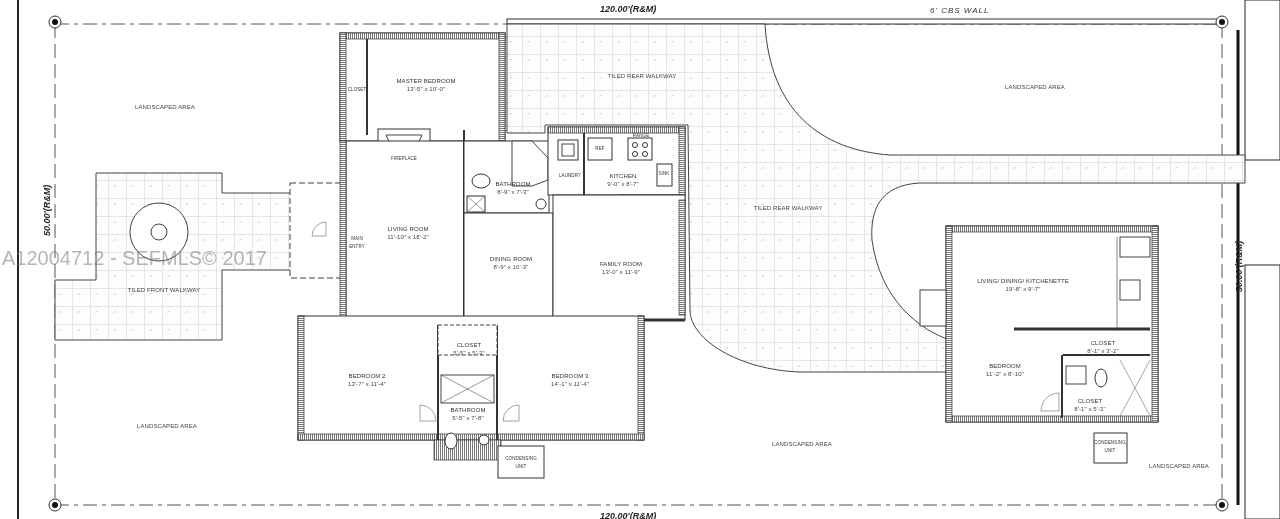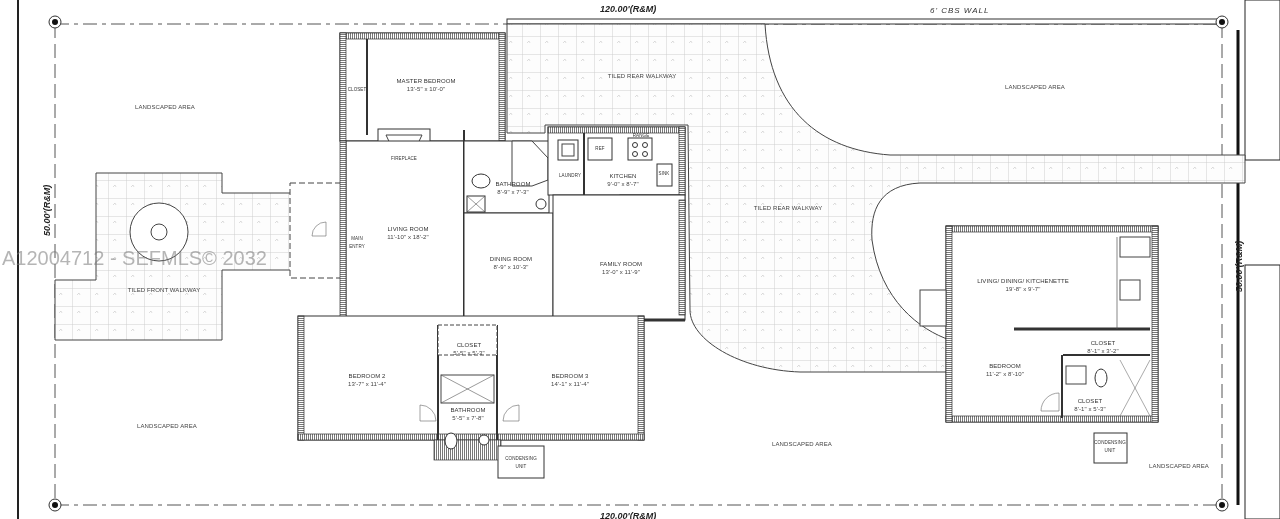--- a/index.html
+++ b/index.html
@@ -229,13 +229,13 @@
 <div class="lbl" style="left:1103px; top:339px;">
   <span>CLOSET</span>
   <span class="dim">8'-1" x 3'-2"</span>
 </div>
 <div class="lbl" style="left:1090px; top:397px;">
   <span>CLOSET</span>
   <span class="dim">8'-1" x 5'-3"</span>
 </div>
 <div class="lbl tiny" style="left:1110px; top:439px; white-space:normal; width:32px;">CONDENSING UNIT</div>
 
-<div class="watermark">A12004712 - SEFMLS© 2032</div>
+<div class="watermark">A12004712 - SEFMLS© 2017</div>
 
 </body></html>

